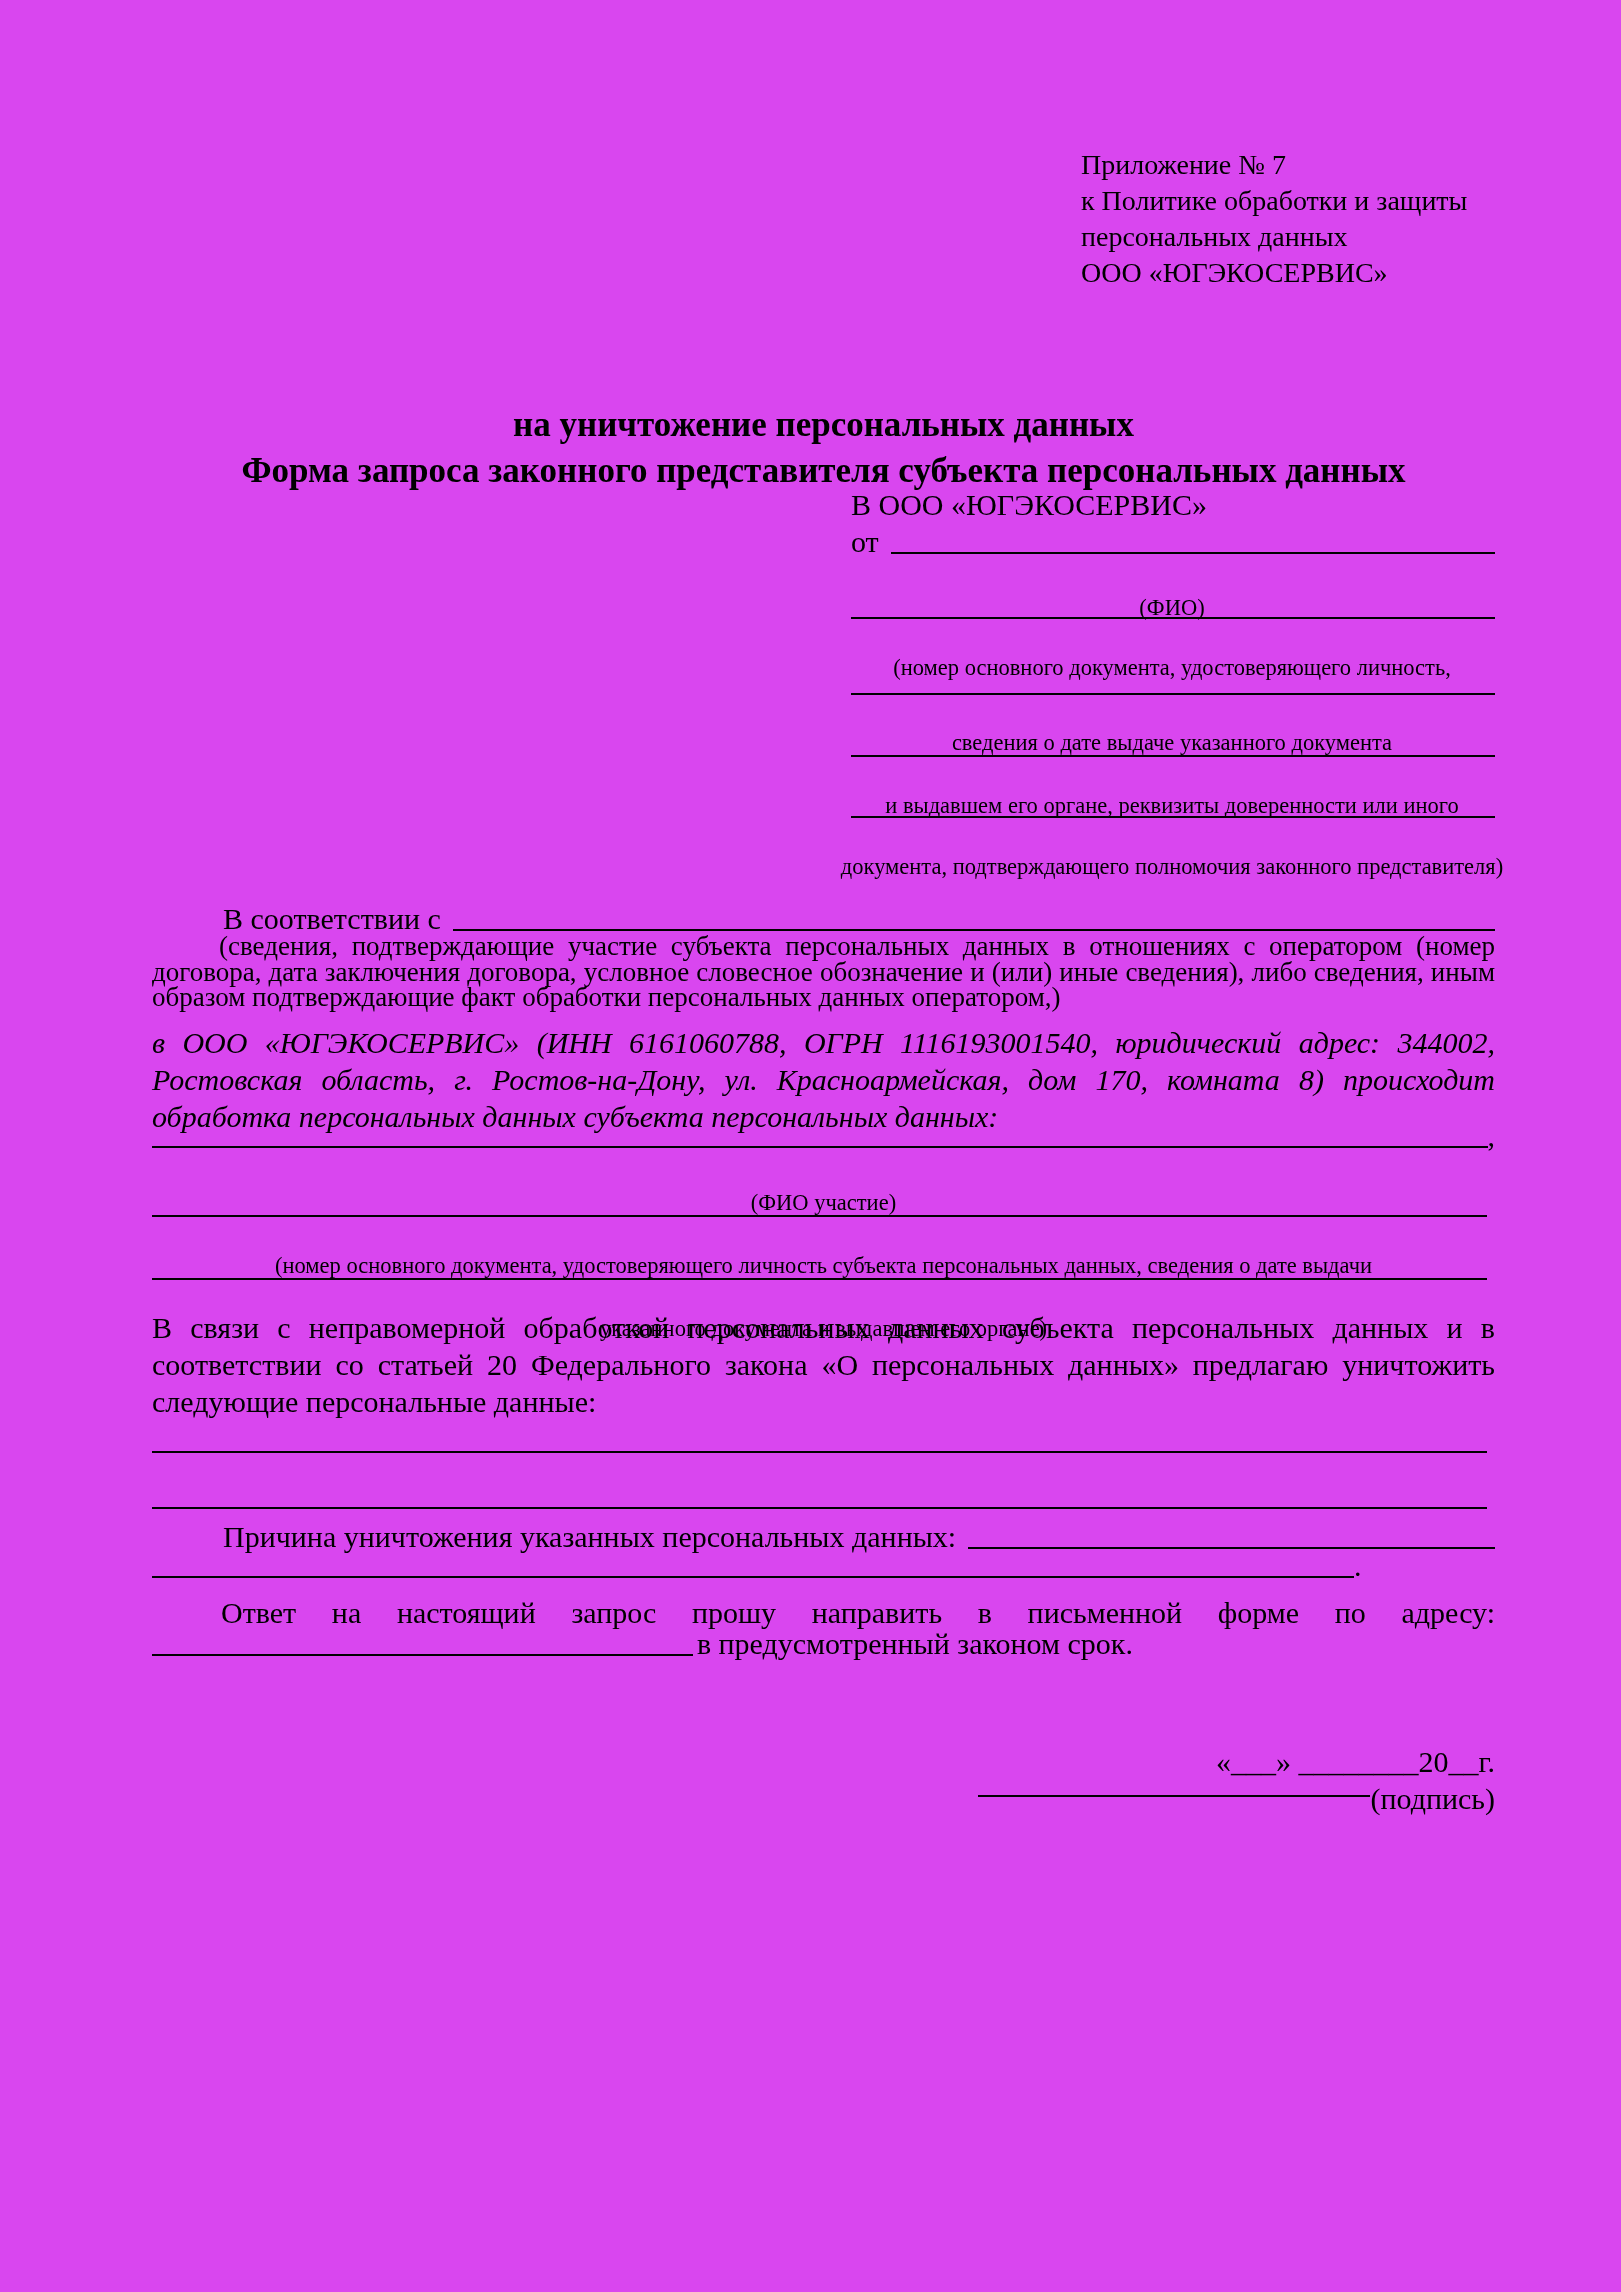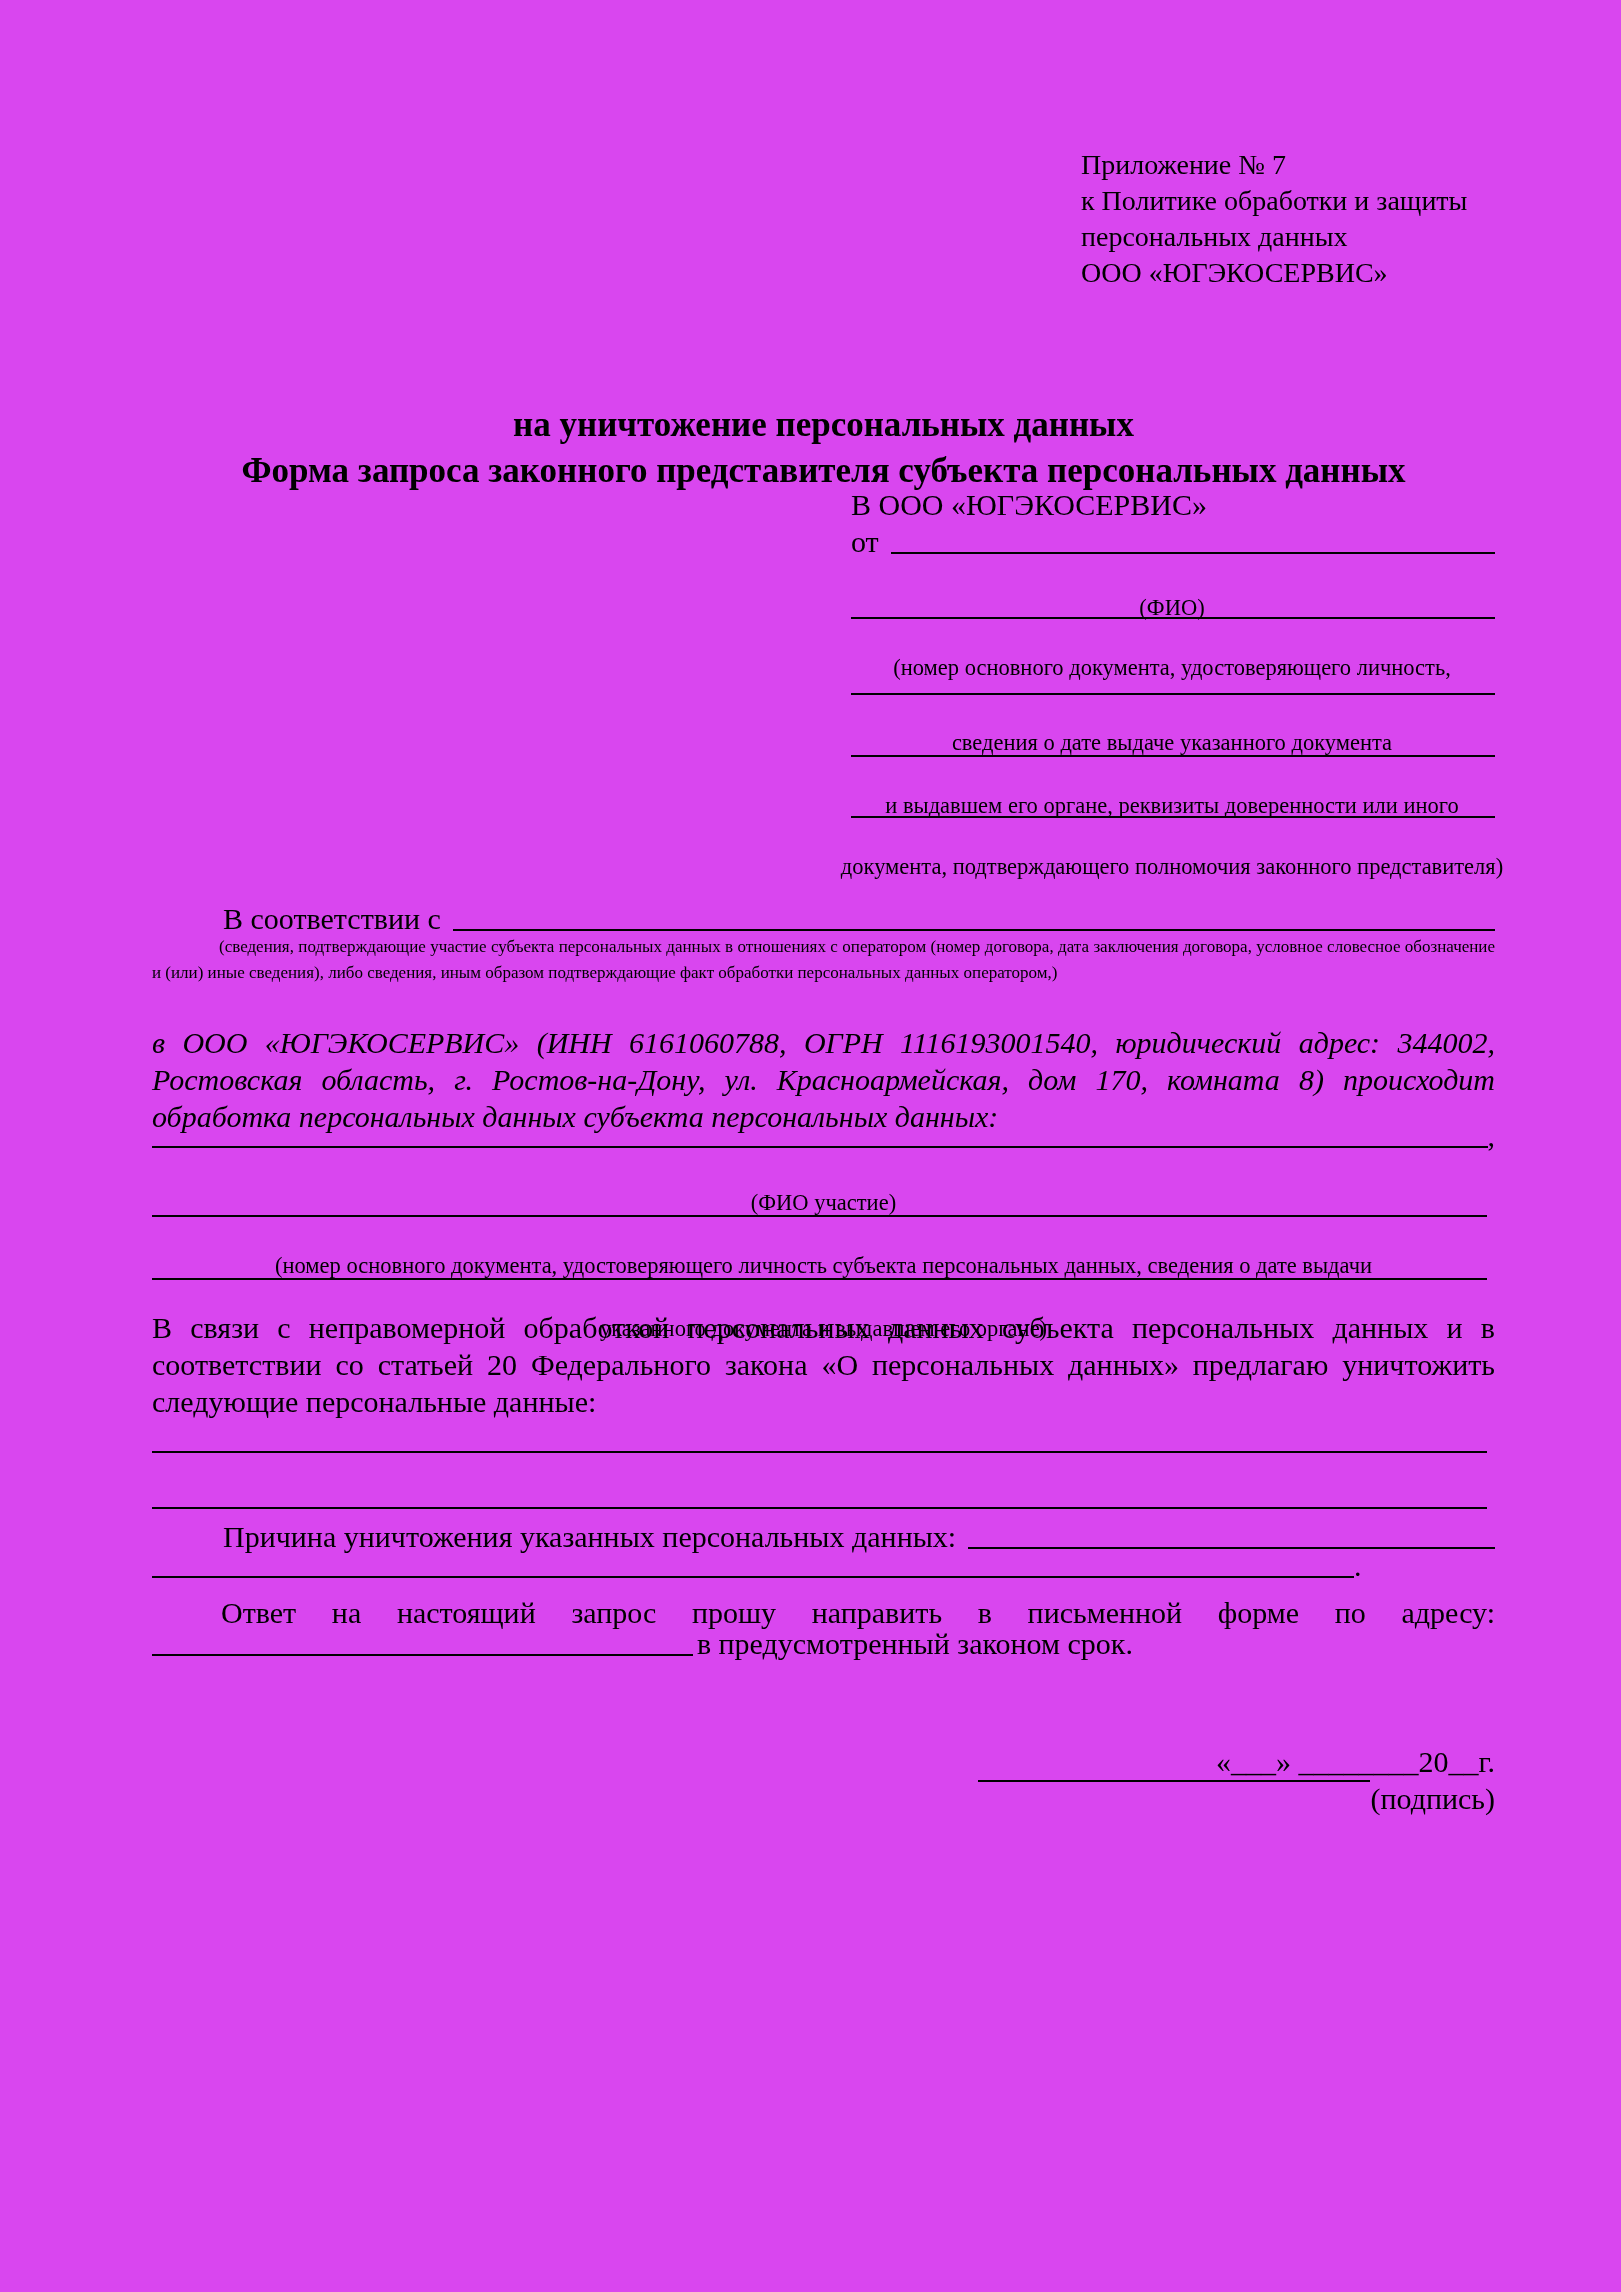--- a/index.html
+++ b/index.html
@@ -2,21 +2,21 @@
 <html><head>
 <meta charset="utf-8">
 <style>
   html,body{margin:0;padding:0;background:#ffffff;}
   .page{
     position:relative;width:1621px;height:2293px;background:#d946ef;
     font-family:"Liberation Serif","DejaVu Serif",serif;color:#000;overflow:hidden;
   }
   .abs{position:absolute;}
   .txt{font-size:30px;line-height:37px;}
-  .small{font-size:17px;line-height:25.5px;}
+  .small{font-size:27px;line-height:25.5px;}
   .hr{position:absolute;height:0;border-bottom:2.9px solid #000;}
   .hr-wide{left:152px;width:1335px;}
   .hr-addr{left:851px;width:644px;}
   .caption{position:absolute;font-size:22.5px;text-align:center;white-space:nowrap;margin-top:30px;}
   .cap-wide{left:152px;width:1343px;}
   .cap-addr{left:824px;width:696px;}
   .row{position:absolute;display:flex;align-items:flex-end;}
   .fill{flex:1 1 auto;border-bottom:2.9px solid #000;margin-bottom:5.9px;}
   .blank{display:inline-block;border-bottom:2.9px solid #000;margin-bottom:5.9px;}
   .spacer{display:inline-block;}
@@ -102,20 +102,20 @@
 
   <div class="abs txt justify-all" style="left:152px;top:1594px;width:1343px;text-indent:69px;">Ответ на настоящий запрос прошу направить в письменной форме по адресу:</div>
 
   <div class="row txt" style="left:152px;top:1629px;width:1343px;height:33px;">
     <span class="blank" style="width:541px;"></span>
     <span style="margin-left:3.9px;">в предусмотренный законом срок.</span>
   </div>
 
   <div class="row txt" style="left:152px;top:1743px;width:1343px;height:37px;justify-content:space-between;flex-direction:column;">
     <span>«___» ________20__г.</span>
-    <span style="display:flex;align-items:flex-start;">
+    <span style="display:flex;align-items:center;">
       <span class="blank" style="width:392px;"></span>
       <span>(подпись)</span>
     </span>
   </div>
 
 </div>
 
 
 </body></html>

